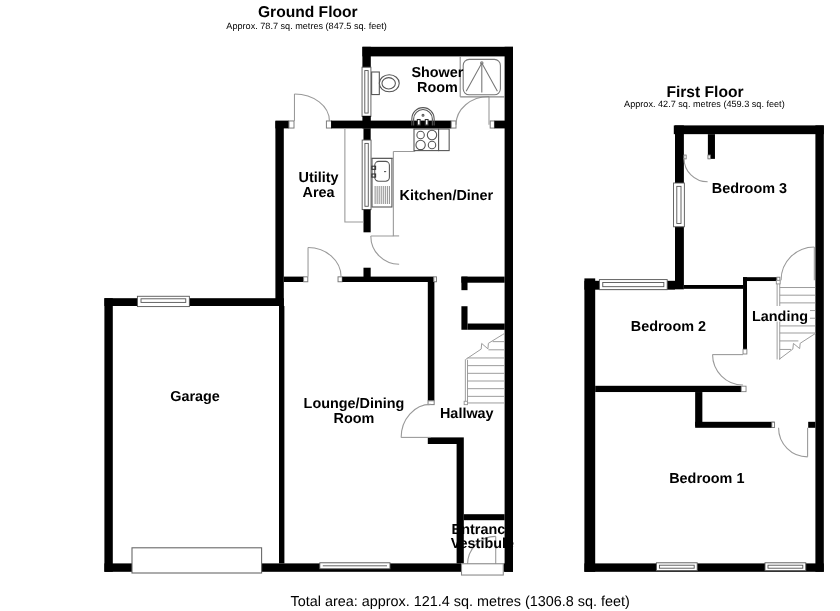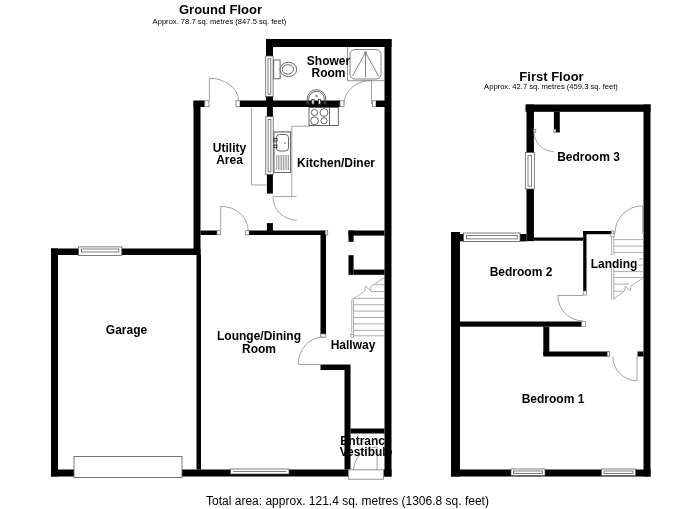--- a/index.html
+++ b/index.html
@@ -1,16 +1,16 @@
 <!DOCTYPE html>
 <html><head>
 <meta charset="utf-8">
 <style>
 html,body{margin:0;padding:0;background:#fff;}
-#plan{width:640px;height:509px;position:relative;font-family:"Liberation Sans",sans-serif;}
+#plan{width:640px;height:509px;position:relative;font-family:"Liberation Sans",sans-serif;padding-left:36px;}
 svg text{font-family:"Liberation Sans",sans-serif;fill:#000;}
 .lbl{font-weight:bold;font-size:12px;}
 .ttl{font-weight:bold;font-size:13px;}
 .sub{font-size:7.6px;}
 </style>
 </head>
 <body>
 <div id="plan">
 <svg width="700" height="509" viewBox="0 0 700 509" xmlns="http://www.w3.org/2000/svg">
 <rect x="0" y="0" width="700" height="509" fill="#ffffff"></rect>

